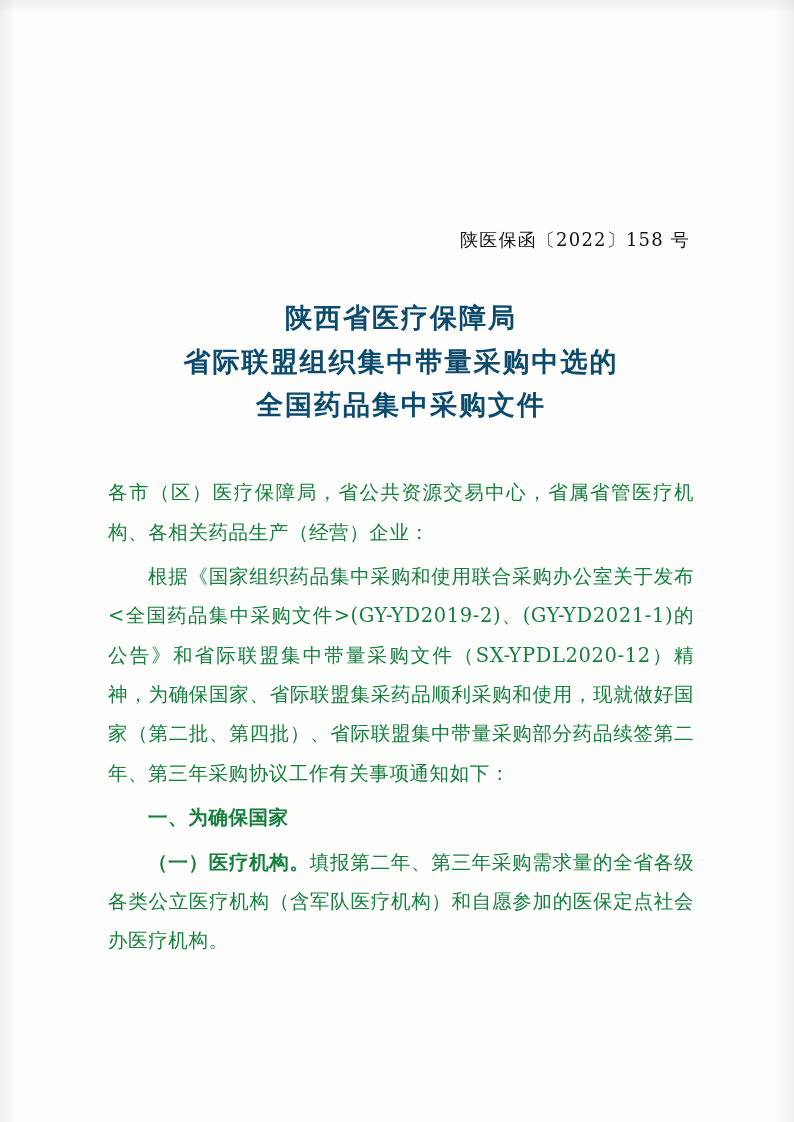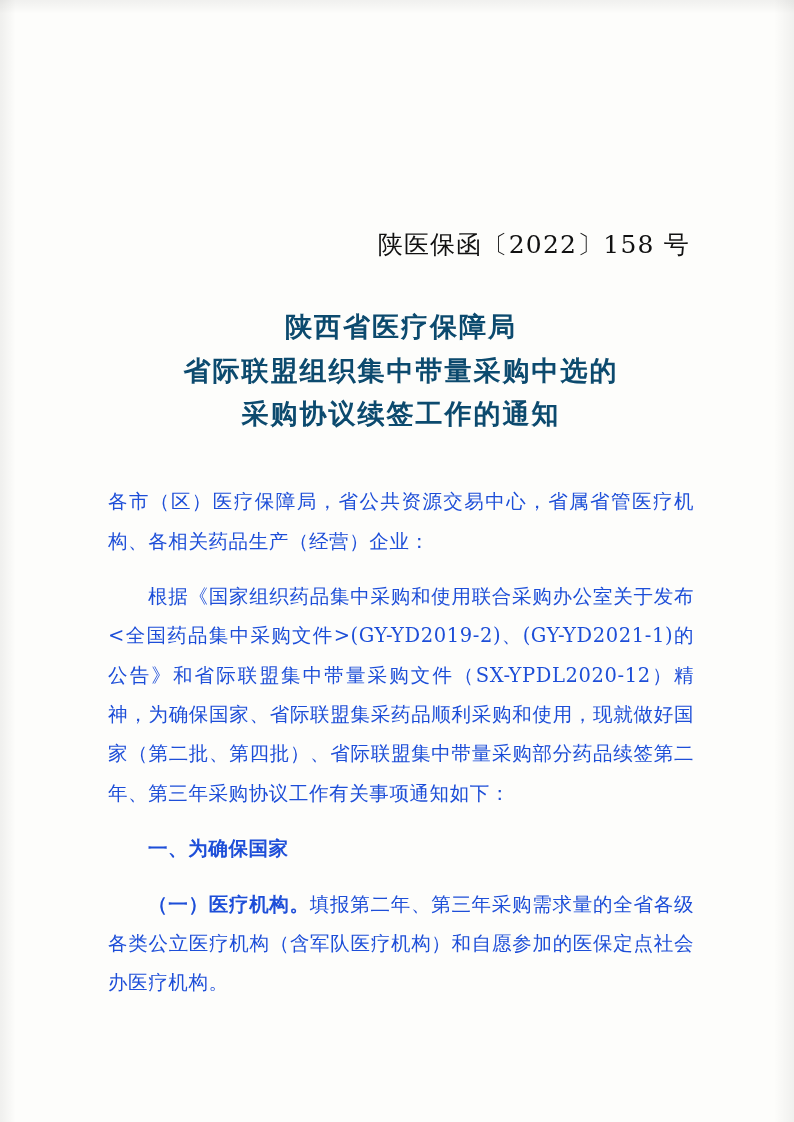--- a/index.html
+++ b/index.html
@@ -41,21 +41,21 @@
   .content {
     position: absolute;
     left: 108px;
     top: 0;
     width: 586px;
     height: 100%;
   }
   .doc-number {
     margin-top: 228px;
     text-align: right;
-    font-size: 25px;
+    font-size: 18px;
     letter-spacing: 1.2px;
     font-family: "DejaVu Serif", "Liberation Serif", serif;
     color: #111;
     padding-right: 4px;
   }
   .title-block {
     margin-top: 44px;
     text-align: center;
   }
   .title-line {
@@ -63,27 +63,27 @@
     font-weight: bold;
     letter-spacing: 2px;
     line-height: 1.62;
     color: #0c4a6e;
     font-family: "DejaVu Sans", "Liberation Sans", sans-serif;
   }
   .body-block {
     margin-top: 46px;
   }
   p.para {
-    margin: 16px 0 2px 0;
+    margin: 5px 0 2px 0;
     font-size: 19.5px;
     line-height: 2.02;
     letter-spacing: 0.6px;
     text-align: justify;
     text-justify: inter-ideograph;
-    color: #1d4ed8;
+    color: #15803d;
   }
   p.indent {
     text-indent: 40px;
   }
   .heading-bold {
     font-weight: bold;
     font-family: "DejaVu Sans", "Liberation Sans", sans-serif;
     letter-spacing: 1px;
   }
   .sub-bold {
@@ -103,21 +103,21 @@
   <div class="scan-edge-top"></div>
   <div class="scan-edge-right"></div>
 
   <div class="content">
 
     <div class="doc-number">陕医保函〔2022〕158 号</div>
 
     <div class="title-block">
       <div class="title-line">陕西省医疗保障局</div>
       <div class="title-line">省际联盟组织集中带量采购中选的</div>
-      <div class="title-line">采购协议续签工作的通知</div>
+      <div class="title-line">全国药品集中采购文件</div>
     </div>
 
     <div class="body-block">
 
       <p class="para">各市（区）医疗保障局，省公共资源交易中心，省属省管医疗机构、各相关药品生产（经营）企业：</p>
 
       <p class="para indent">根据《国家组织药品集中采购和使用联合采购办公室关于发布&lt;全国药品集中采购文件&gt;(GY-YD2019-2)、(GY-YD2021-1)的公告》和省际联盟集中带量采购文件（SX-YPDL2020-12）精神，为确保国家、省际联盟集采药品顺利采购和使用，现就做好国家（第二批、第四批）、省际联盟集中带量采购部分药品续签第二年、第三年采购协议工作有关事项通知如下：</p>
 
       <p class="para indent section-heading heading-bold">一、为确保国家</p>
 

